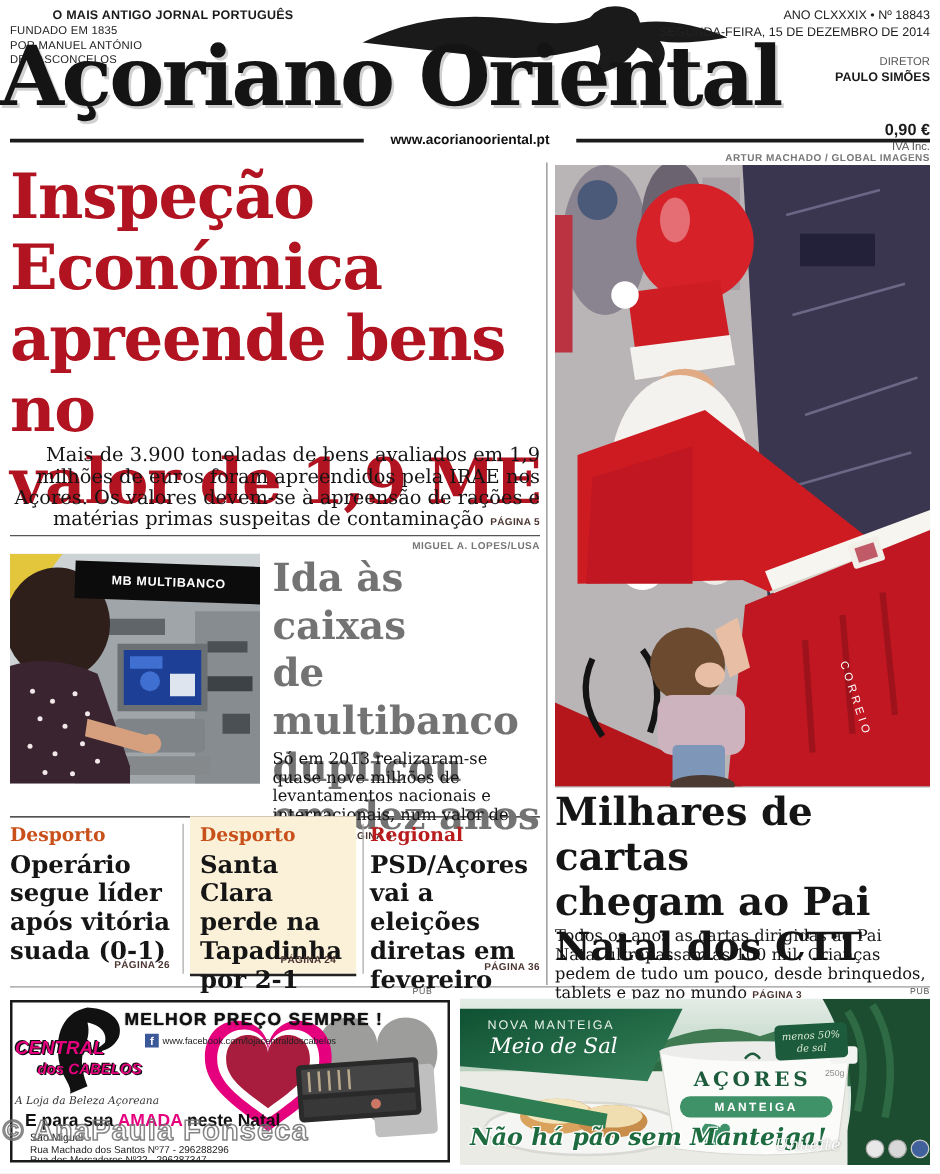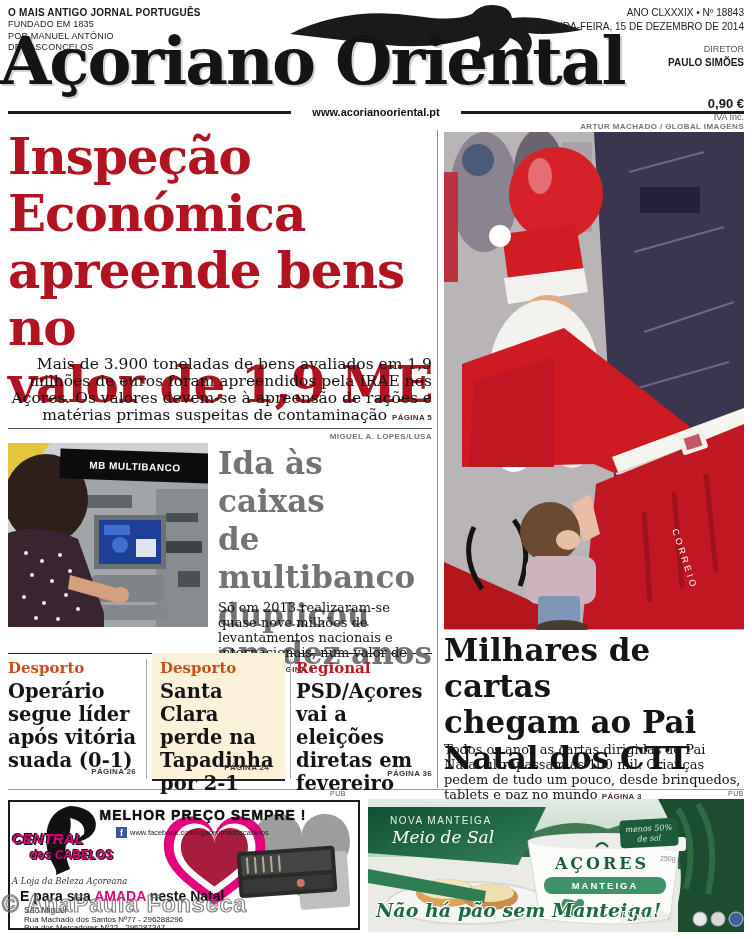--- a/index.html
+++ b/index.html
@@ -4,21 +4,21 @@
 <style>
   html,body{margin:0;padding:0;background:#e8e8e8;}
   #page{position:relative;width:752px;height:939px;background:#ffffff;overflow:hidden;
         font-family:"Liberation Sans",sans-serif;color:#1a1a1a;}
   .abs{position:absolute;}
   .serif{font-family:"DejaVu Serif","Liberation Serif",serif;}
   .pre{white-space:pre-line;}
 
   
   .tagline{left:8px;top:6px;line-height:1.3;letter-spacing:.2px;}
-  .tagline .t1{font-size:10px;font-weight:bold;}
+  .tagline .t1{font-size:10px;font-weight:bold;margin-left:34px;}
   .tagline .t2{font-size:9px;color:#222;}
   .eagle{left:286px;top:0;z-index:1;}
   .masthead{left:0;right:0;top:22px;text-align:left;z-index:2;
             font-family:"DejaVu Serif",serif;font-weight:800;font-size:66px;
             letter-spacing:-2px;color:#141414;text-shadow:2px 2px 0 rgba(0,0,0,.18);}
   .edition{right:8px;top:6px;text-align:right;font-size:10px;color:#222;line-height:1.35;z-index:3;}
   .director{right:8px;top:44px;text-align:right;z-index:3;line-height:1.3;}
   .director .lab{font-size:9px;color:#555;}
   .director .nam{font-size:10px;font-weight:bold;}
   .price{right:8px;top:96px;text-align:right;z-index:3;line-height:1.2;margin-left:20px;}

